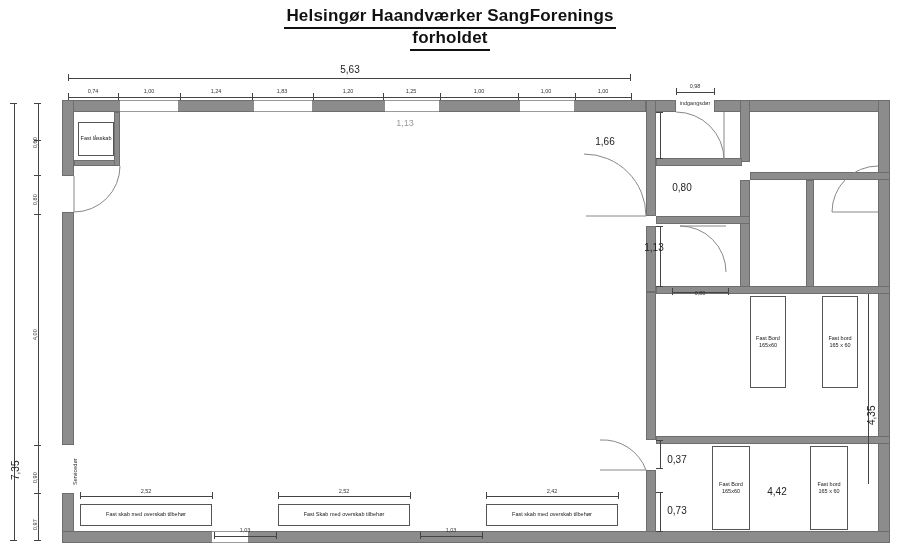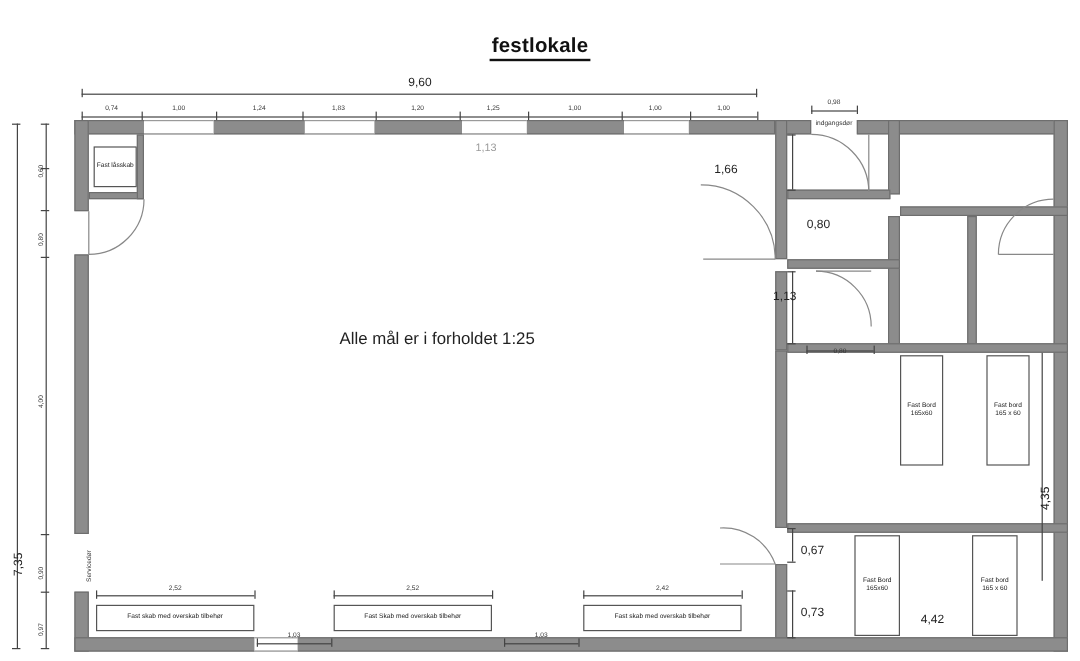--- a/index.html
+++ b/index.html
@@ -138,28 +138,31 @@
     left: 0; top: 0;
     width: 900px; height: 551px;
     pointer-events: none;
   }
 </style>
 </head>
 <body>
 
 <div id="page">
 
+  <div class="title" id="title1">
+    <span class="title-line">Helsingør Haandværker SangForenings</span>
+  </div>
   <div class="title" id="title2">
-    <span class="title-line">festlokale</span>
+    <span class="title-line">forholdet</span>
   </div>
 
   <div class="dimline" style="left:68px; top:78px; width:563px;"></div>
   <div class="tick" style="left:68px; top:74px;"></div>
   <div class="tick" style="left:630px; top:74px;"></div>
-  <div class="dimtext-big" style="left:320px; top:64px; width:60px;">9,60</div>
+  <div class="dimtext-big" style="left:320px; top:64px; width:60px;">5,63</div>
 
   <div class="dimline" style="left:68px; top:97px; width:563px;"></div>
   <div class="tick" style="left:68px;  top:93px;"></div>
   <div class="tick" style="left:118px; top:93px;"></div>
   <div class="tick" style="left:180px; top:93px;"></div>
   <div class="tick" style="left:252px; top:93px;"></div>
   <div class="tick" style="left:313px; top:93px;"></div>
   <div class="tick" style="left:383px; top:93px;"></div>
   <div class="tick" style="left:440px; top:93px;"></div>
   <div class="tick" style="left:518px; top:93px;"></div>
@@ -276,33 +279,32 @@
   <div class="dimtext-big" style="left:634px; top:242px; width:40px;">1,13</div>
 
   <div class="dimline" style="left:672px; top:292px; width:56px;"></div>
   <div class="tick" style="left:672px; top:288px;"></div>
   <div class="tick" style="left:728px; top:288px;"></div>
   <div class="dimtext" style="left:680px; top:290px; width:40px;">0,80</div>
 
   <div class="dimline-v" style="left:660px; top:440px; height:28px;"></div>
   <div class="tick-h" style="left:656px; top:440px;"></div>
   <div class="tick-h" style="left:656px; top:468px;"></div>
-  <div class="dimtext-big" style="left:657px; top:454px; width:40px;">0,67</div>
+  <div class="dimtext-big" style="left:657px; top:454px; width:40px;">0,37</div>
 
   <div class="dimline-v" style="left:660px; top:492px; height:40px;"></div>
   <div class="tick-h" style="left:656px; top:492px;"></div>
   <div class="tick-h" style="left:656px; top:531px;"></div>
   <div class="dimtext-big" style="left:657px; top:505px; width:40px;">0,73</div>
 
-  <div class="dimtext-big" style="left:752px; top:511px; width:50px;">4,42</div>
+  <div class="dimtext-big" style="left:752px; top:486px; width:50px;">4,42</div>
 
   <div class="dimline-v" style="left:868px; top:294px; height:190px;"></div>
   <div class="vlabel" style="left:866px; top:425px;">4,35</div>
 
-  <div class="room-note" style="left:283px; top:274px;">Alle mål er i forholdet 1:25</div>
 
   <div class="furn" style="left:78px; top:122px; width:36px; height:34px;">
     <span class="furn-label">Fast låsskab</span>
   </div>
 
   <div class="furn" style="left:750px; top:296px; width:36px; height:92px;">
     <span class="furn-label">Fast Bord</span>
     <span class="furn-label">165x60</span>
   </div>
   <div class="furn" style="left:822px; top:296px; width:36px; height:92px;">

